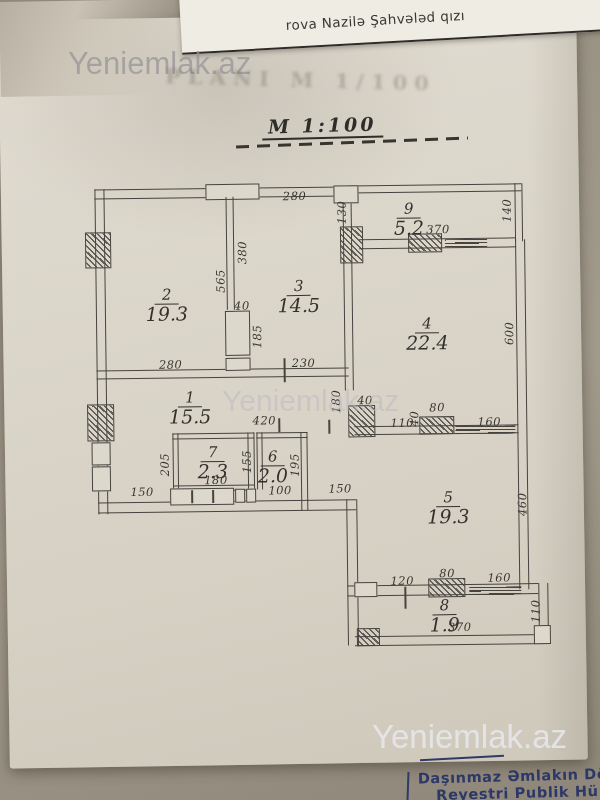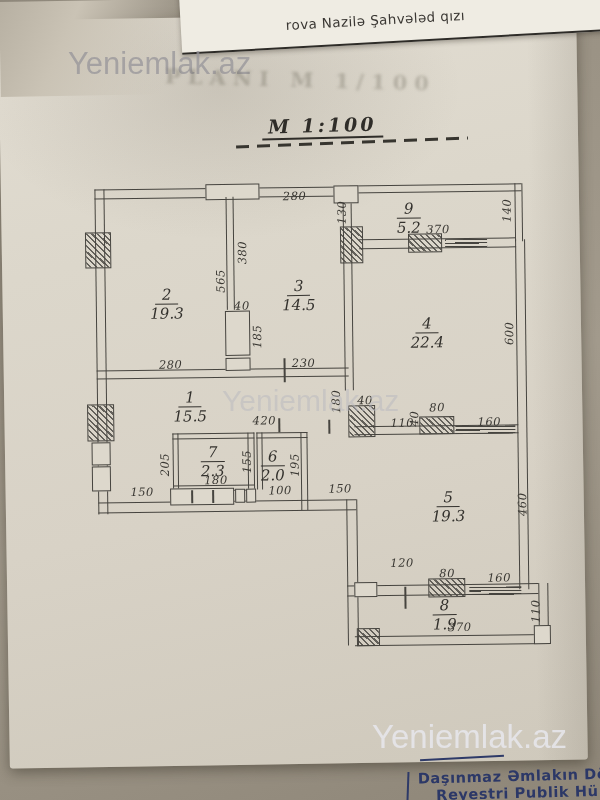--- a/index.html
+++ b/index.html
@@ -69,21 +69,21 @@
     background:repeating-linear-gradient(45deg,rgba(70,68,63,0) 0 2.6px,rgba(70,68,63,.8) 2.6px 4.1px);}
   .wbox{position:absolute;border:1.4px solid #46443f;box-sizing:border-box;background:#ddd8cc;}
   .win3{position:absolute;background:repeating-linear-gradient(to bottom,#46443f 0 1.3px,transparent 1.3px 3.4px);}
   .dim{
     position:absolute;font-style:italic;font-size:11.5px;color:#3a3833;
     transform:translate(-50%,-50%);white-space:nowrap;letter-spacing:.5px;
   }
   .dim.v{transform:translate(-50%,-50%) rotate(-90deg);}
   .room{position:absolute;text-align:center;transform:translateX(-50%);color:#33312d;}
   .room .rn{font-style:italic;font-size:15px;border-bottom:1.3px solid #33312d;display:inline-block;padding:0 7px 0;line-height:17px;}
-  .room .ra{font-style:italic;font-size:15px;line-height:18px;text-align:right;}
+  .room .ra{font-style:italic;font-size:19px;line-height:18px;text-align:right;}
   
   #footer-line{position:absolute;left:420px;top:757px;width:84px;height:2px;background:#2e3a68;transform:rotate(-3deg);z-index:6;}
   #footer-vline{position:absolute;left:407px;top:772px;width:2px;height:28px;background:#2e3a68;transform:rotate(2deg);z-index:6;}
   #footer-text{
     position:absolute;left:418px;top:768px;z-index:6;width:200px;
     font-family:"DejaVu Sans",sans-serif;font-weight:bold;font-size:14.5px;color:#2c3867;
     transform:rotate(-1.5deg);line-height:17px;letter-spacing:.6px;white-space:nowrap;
   }
   #footer-text .l2{margin-left:18px;}
 </style>
@@ -193,21 +193,21 @@
         <div class="dim" style="left: 437px; top: 409px;">80</div>
         <div class="dim" style="left: 489px; top: 424px;">160</div>
         <div class="dim v" style="left: 164px; top: 463px;">205</div>
         <div class="dim v" style="left: 246px; top: 461px;">155</div>
         <div class="dim v" style="left: 294px; top: 465px;">195</div>
         <div class="dim" style="left: 215px; top: 479px;">180</div>
         <div class="dim" style="left: 141px; top: 490px;">150</div>
         <div class="dim" style="left: 279px; top: 490px;">100</div>
         <div class="dim" style="left: 339px; top: 489px;">150</div>
         <div class="dim v" style="left: 521px; top: 507px;">460</div>
-        <div class="dim" style="left: 400px; top: 564px; font-style: italic;">120</div>
+        <div class="dim" style="left: 400px; top: 582px; font-style: italic;">120</div>
         <div class="dim" style="left: 445px; top: 575px;">80</div>
         <div class="dim" style="left: 497px; top: 580px;">160</div>
         <div class="dim v" style="left: 533px; top: 614px;">110</div>
         <div class="dim" style="left: 457px; top: 629px;">370</div>
       </div>
   </div>
 
   <div id="wm-mid" class="wm">Yeniemlak.az</div>
   <div id="wm-bottom" class="wm">Yeniemlak.az</div>
 

